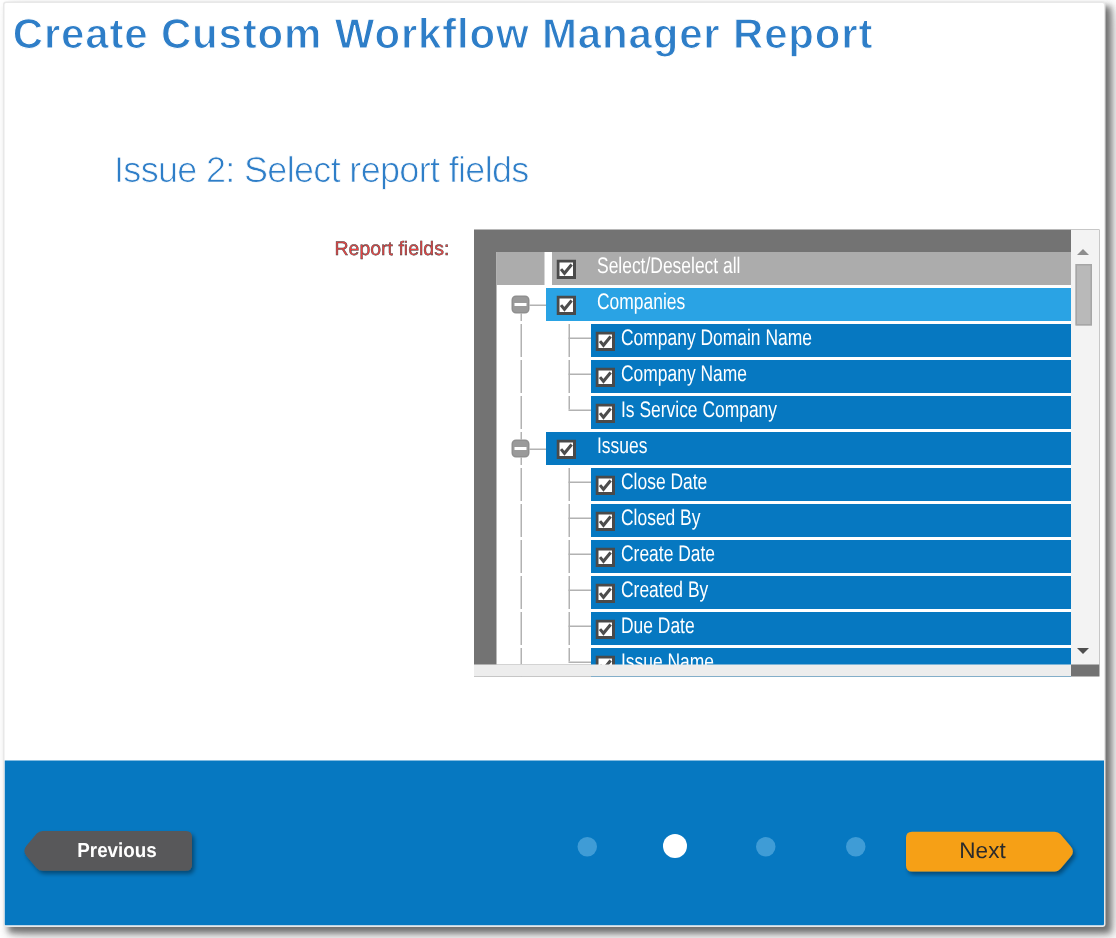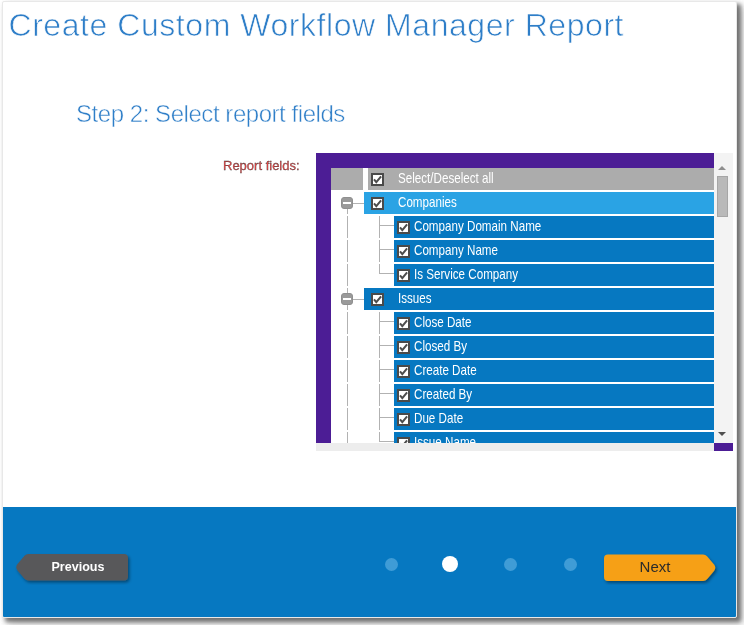--- a/index.html
+++ b/index.html
@@ -7,38 +7,39 @@
   #card {
     position:absolute; left:2px; top:1px; width:734.5px; height:616.5px;
     background:#ffffff;
     box-shadow: 3.5px 3.5px 4.5px rgba(75,75,75,0.72), 6px 6px 10px rgba(120,120,120,0.38);
     border:1px solid #e8e8e8;
     border-radius:2px;
     overflow:hidden;
   }
   #title {
     position:absolute; left:5.5px; top:7px;
-    font-size:32px; line-height:1; color:#2e7ec8; letter-spacing:0.55px;
+    font-size:28px; line-height:1; color:#2e7ec8; letter-spacing:0.55px;
     -webkit-text-stroke:0.7px #ffffff;
     white-space:nowrap;
+    font-weight:bold;
   }
   #step {
     position:absolute; left:73px; top:100px; letter-spacing:-0.45px;
     font-size:24px; line-height:1; color:#2e7ec8;
     -webkit-text-stroke:0.5px #ffffff;
     white-space:nowrap;
   }
   #rlabel {
     position:absolute; left:220px; top:157px;
     font-size:13px; line-height:1; color:#ef4444;
     -webkit-text-stroke:0.3px #3d3d3d;
   }
   #panel {
     position:absolute; left:313px; top:151px; width:417px; height:297.5px;
-    background:#4c1d95; overflow:hidden;
+    background:#737373; overflow:hidden;
   }
   .row { position:absolute; height:22px; }
   .rtxt { position:absolute; color:#ffffff; font-size:15px; line-height:1; white-space:nowrap;
           transform:scaleX(0.775); transform-origin:left top; }
   .gray { background:#acacac; }
   .group { background:#2aa3e4; }
   .child { background:#0678c1; }
   .cb { position:absolute; }
   .exp { position:absolute; width:11.5px; height:11.5px; background:#9a9a9a; border:1px solid #8f8f8f; border-radius:3px; }
   .exp::after { content:""; position:absolute; left:0.8px; top:3.8px; width:8px; height:2px; background:#ffffff; }
@@ -52,21 +53,21 @@
     position:absolute; left:0; bottom:0; width:734.5px; height:109.5px; background:#0678c1;
   }
   .dot { position:absolute; border-radius:50%; background:#3f9cd6; width:13px; height:13px; top:555.5px; }
   .dotactive { background:#ffffff; width:16px; height:16px; }
   .btn { position:absolute; }
 </style>
 </head>
 <body>
 <div id="card">
   <div id="title">Create Custom Workflow Manager Report</div>
-  <div id="step">Step 2: Select report fields</div>
+  <div id="step">Issue 2: Select report fields</div>
   <div id="rlabel">Report fields:</div>
 
   <div id="panel">
       <div style="position:absolute;left:15.2px;top:15px;width:382.6px;height:274.6px;background:#ffffff;"></div>
       <div class="vline" style="left:31px;top:55.75px;height:5.25px;"></div>
       <div class="vline" style="left:31px;top:63px;height:22px;"></div>
       <div class="vline" style="left:31px;top:87px;height:22px;"></div>
       <div class="vline" style="left:31px;top:111px;height:22px;"></div>
       <div class="vline" style="left:31px;top:135px;height:5.25px;"></div>
       <div class="vline" style="left:31px;top:151.75px;height:5.25px;"></div>

